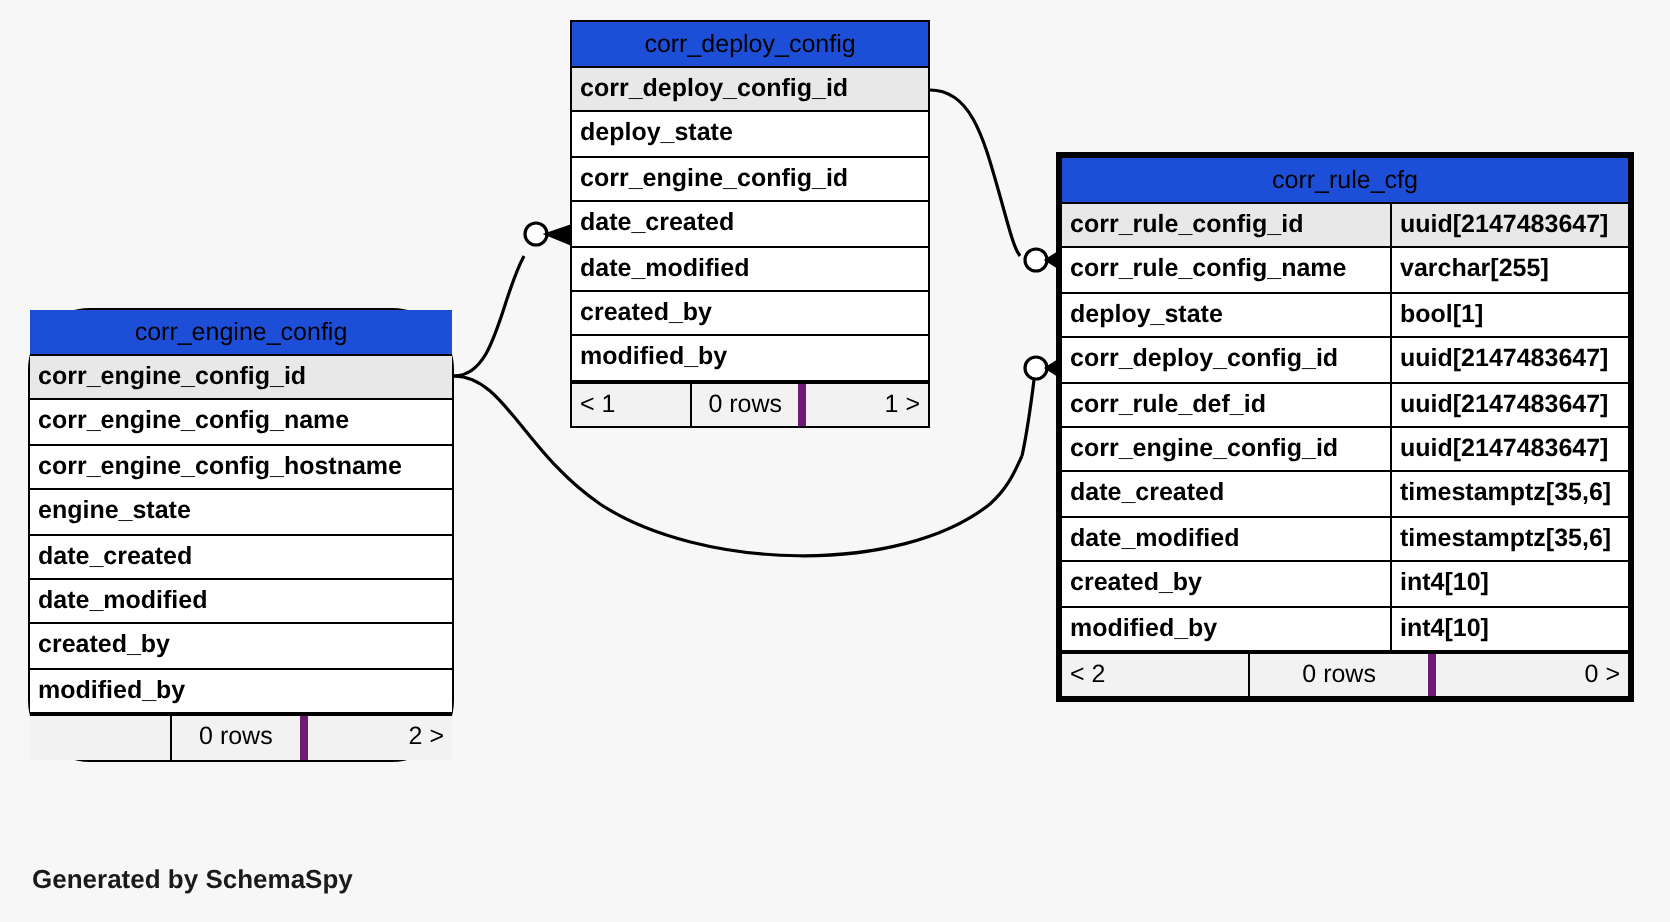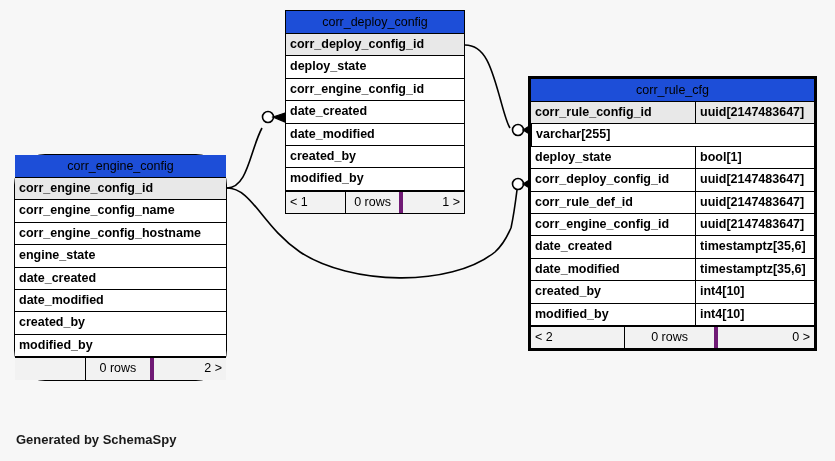--- a/index.html
+++ b/index.html
@@ -226,20 +226,21 @@
   </div>
 
   <div class="entity thick with-types" id="entity-corr-rule-cfg">
     <div class="entity-title">corr_rule_cfg</div>
 
     <div class="col-row pk">
       <div class="col-name">corr_rule_config_id</div>
       <div class="col-type">uuid[2147483647]</div>
     </div>
     <div class="col-row">
+      <div class="col-name">corr_rule_config_name</div>
       <div class="col-type">varchar[255]</div>
     </div>
     <div class="col-row">
       <div class="col-name">deploy_state</div>
       <div class="col-type">bool[1]</div>
     </div>
     <div class="col-row">
       <div class="col-name">corr_deploy_config_id</div>
       <div class="col-type">uuid[2147483647]</div>
     </div>

